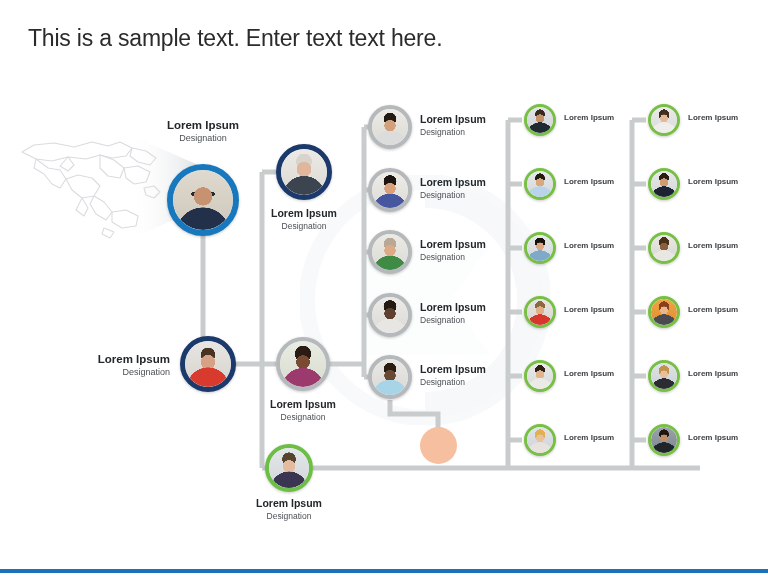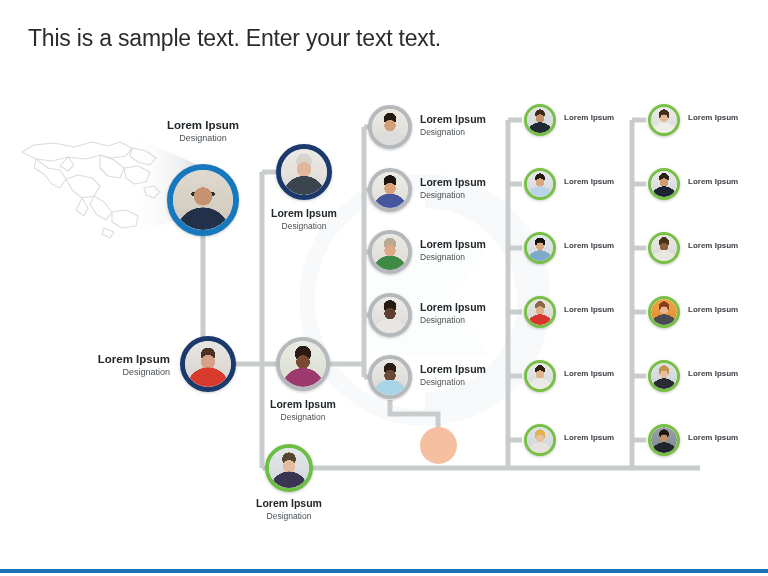--- a/index.html
+++ b/index.html
@@ -128,21 +128,21 @@
     font-weight: bold;
     font-size: 8px;
     color: #3a3f44;
   }
 </style>
 </head>
 <body>
 
 <div id="slide">
 
-  <div class="slide-title">This is a sample text. Enter your text text.</div>
+  <div class="slide-title">This is a sample text. Enter text text here.</div>
 
   <svg class="watermark" viewBox="0 0 250 250">
     <circle cx="125" cy="125" r="118" fill="none" stroke="#f1f4f6" stroke-width="16"></circle>
     <path d="M125 20 A105 105 0 0 1 125 230" fill="none" stroke="#eef2f5" stroke-width="26"></path>
     <path d="M60 70 L190 70 L150 125 L190 180 L60 180 Z" fill="#f5f8fa" opacity="0.7"></path>
   </svg>
 
   <svg class="map-wrap" viewBox="0 0 215 135">
     <defs>
       <linearGradient id="coneGrad" x1="0" y1="0" x2="1" y2="0">

